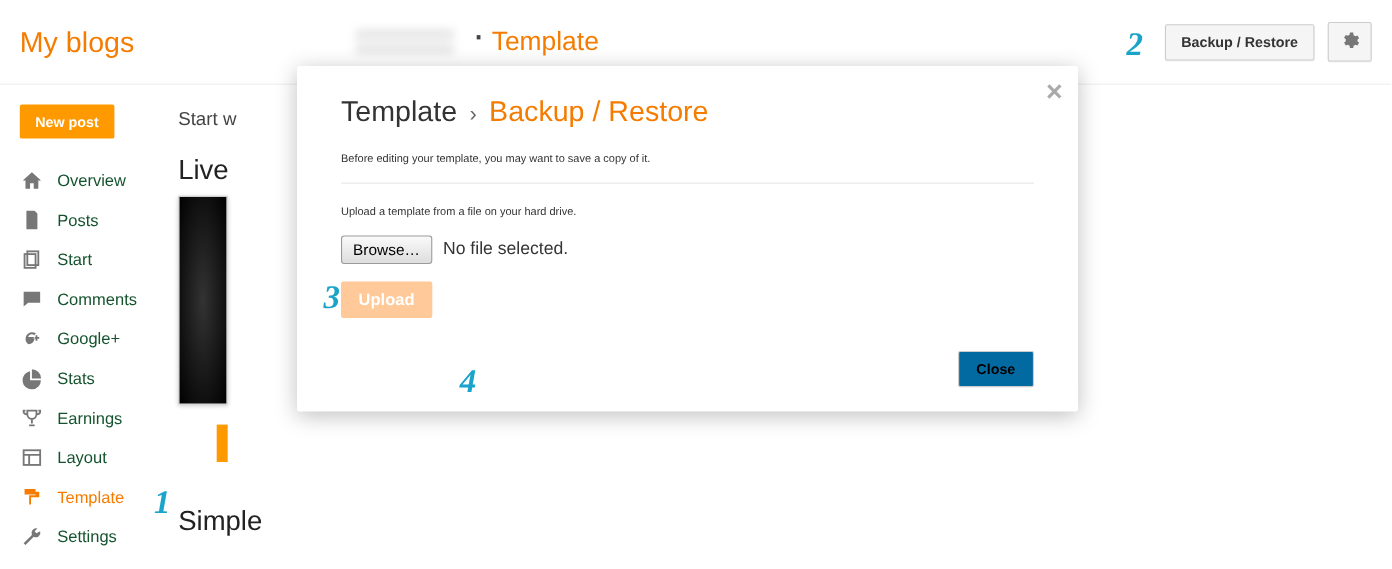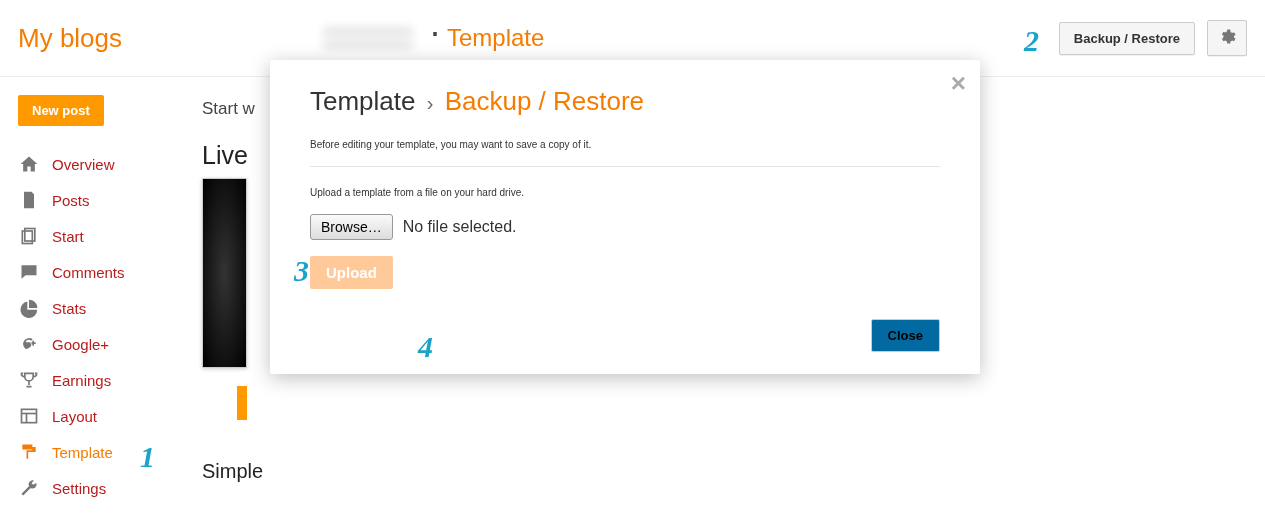--- a/index.html
+++ b/index.html
@@ -8,33 +8,33 @@
     .header-row { display: flex; align-items: center; padding: 20px 18px 20px 18px; border-bottom: 1px solid #eee; }
     .brand { color: #f57c00; font-size: 26px; font-weight: 400; margin-right: 120px; min-width: 185px;}
     .blogname-blur { width: 90px; height: 22px; background: linear-gradient(#bbb, #eee, #bbb); filter: blur(4px); border-radius: 3px; margin-right: 6px; opacity: 0.5;}
     .sep-dot { font-size: 36px; color: #444; line-height: 0; position: relative; top: -6px; margin: 0 6px 0 10px;}
     .page-name { color: #f57c00; font-size: 24px; font-weight: 400; }
     .header-right { margin-left: auto; display: flex; align-items: center; gap: 12px; }
     .btn-grey { background: #f5f5f5; border: 1px solid #ccc; border-radius: 2px; padding: 8px 14px; font-size: 13px; font-weight: bold; color: #333; cursor: pointer; box-shadow: 0 1px 0 rgba(0,0,0,0.05);}
     .btn-gear { width: 40px; height: 36px; display:flex; align-items:center; justify-content:center; }
 
     .body-row { display: flex; }
-    .sidebar { width: 202px; padding: 18px 0 0 18px; }
+    .sidebar { width: 162px; padding: 18px 0 0 18px; }
     .btn-orange-solid { background: #f90; color: #fff; border: none; padding: 8px 14px; font-size: 13px; font-weight: bold; border-radius: 2px; cursor: pointer; margin-bottom: 20px;}
-    .nav-item { display: flex; align-items: center; gap: 12px; height: 36px; font-size: 15px; color: #b91c1c; cursor: pointer;}
+    .nav-item { display: flex; align-items: center; gap: 12px; height: 36px; font-size: 15px; color: #14532d; cursor: pointer;}
     .nav-item.active { color: #f57c00; }
     .nav-item .ico { width: 22px; display:flex; justify-content:center; color:#777;}
     .nav-item.active .ico { color:#f57c00; }
 
     .main-area { padding: 22px 0 0 0; flex: 1; }
     .start-text { font-size: 17px; color: #444; margin-bottom: 22px;}
     .live-text { font-size: 25px; color: #222; margin-bottom: 8px; font-weight:300;}
     .thumb-dark { width: 45px; height: 190px; background: radial-gradient(#333, #000); border: 1px solid #ccc; box-shadow: 0 1px 4px rgba(0,0,0,0.2); margin-bottom: 18px;}
     .orange-strip { width: 10px; height: 34px; background:#f90; margin: 0 0 40px 35px;}
-    .simple-text { font-size: 20px; color: #222; font-weight:300;}
+    .simple-text { font-size: 25px; color: #222; font-weight:300;}
 
     .modal-backdrop { position: absolute; inset: 0; display:flex; justify-content:center; align-items:flex-start; pointer-events:none;}
     .modal { position: absolute; left: 270px; top: 60px; width: 710px; background: #fff; border-radius: 2px; box-shadow: 0 4px 20px rgba(0,0,0,0.25); padding: 26px 40px 22px 40px; pointer-events:auto;}
     .modal-close { position:absolute; right:14px; top:10px; font-size:26px; color:#aaa; cursor:pointer; font-weight:bold; line-height:1;}
     .modal-title { font-size: 26px; color:#333; margin-bottom: 22px; font-weight:400;}
     .modal-title .crumb-sep { color:#666; margin: 0 4px; font-size:20px;}
     .modal-title .orange { color:#f57c00;}
     .modal-text { font-size: 10px; color:#333; margin-bottom: 16px;}
     .btn-orange-dl { background: #f90; color: #fff; border: none; padding: 10px 16px; font-size: 15px; font-weight: bold; border-radius: 2px; cursor: pointer; margin-bottom:10px;}
     .divider { height:1px; background:#e5e5e5; margin: 4px 0 20px 0;}
@@ -103,32 +103,32 @@
       <span class="ico">
           <svg width="20" height="20" viewBox="0 0 24 24" fill="currentColor">
             <path d="M3 4h18v12H8l-5 4z"></path>
           </svg>
         </span>
       <span>Comments</span>
     </div>
     <div class="nav-item">
       <span class="ico">
           <svg width="20" height="20" viewBox="0 0 24 24" fill="currentColor">
+            <path d="M8 11a4 4 0 014-4c1 0 2 .4 2.6 1l1.8-1.8A7 7 0 108 18a6.8 6.8 0 007-7v-1H8zm10-3v2h2v2h-2v2h-2v-2h-2v-2h2V8z"></path>
+          </svg>
+        </span>
+      <span>Google+</span>
+    </div>
+    <div class="nav-item">
+      <span class="ico">
+          <svg width="20" height="20" viewBox="0 0 24 24" fill="currentColor">
             <path d="M12 2v10h10A10 10 0 0012 2zm-2 2.2A10 10 0 1021.8 14H10z"></path>
           </svg>
         </span>
       <span>Stats</span>
-    </div>
-    <div class="nav-item">
-      <span class="ico">
-          <svg width="20" height="20" viewBox="0 0 24 24" fill="currentColor">
-            <path d="M8 11a4 4 0 014-4c1 0 2 .4 2.6 1l1.8-1.8A7 7 0 108 18a6.8 6.8 0 007-7v-1H8zm10-3v2h2v2h-2v2h-2v-2h-2v-2h2V8z"></path>
-          </svg>
-        </span>
-      <span>Google+</span>
     </div>
     <div class="nav-item">
       <span class="ico">
           <svg width="20" height="20" viewBox="0 0 24 24" fill="none" stroke="currentColor" stroke-width="2">
             <path d="M7 4h10v4a5 5 0 01-10 0zM5 4H3v2a4 4 0 004 2M19 4h2v2a4 4 0 01-4 2M12 13v5m-3 2h6"></path>
           </svg>
         </span>
       <span>Earnings</span>
     </div>
     <div class="nav-item">

